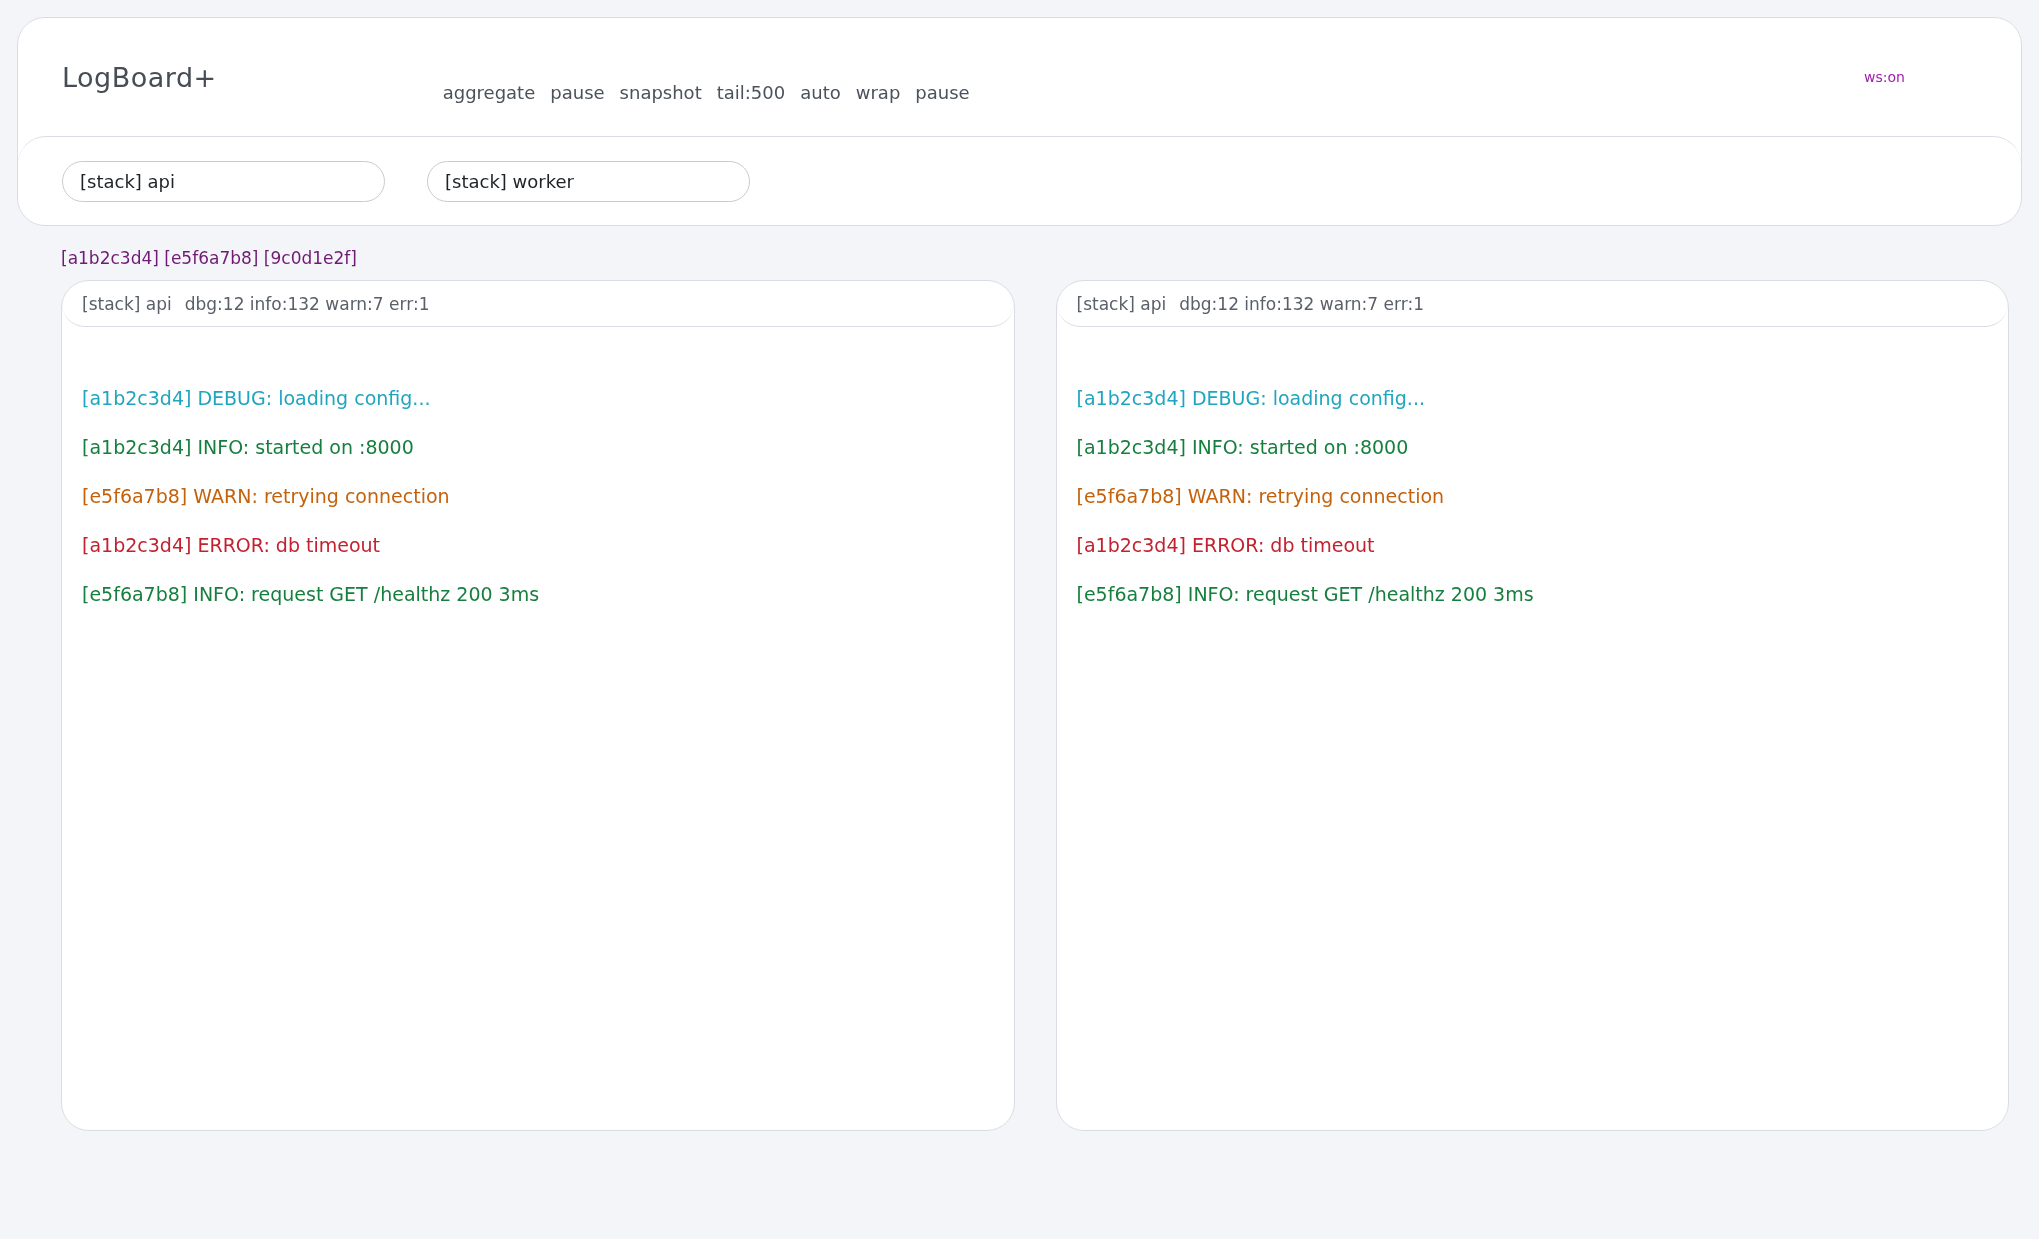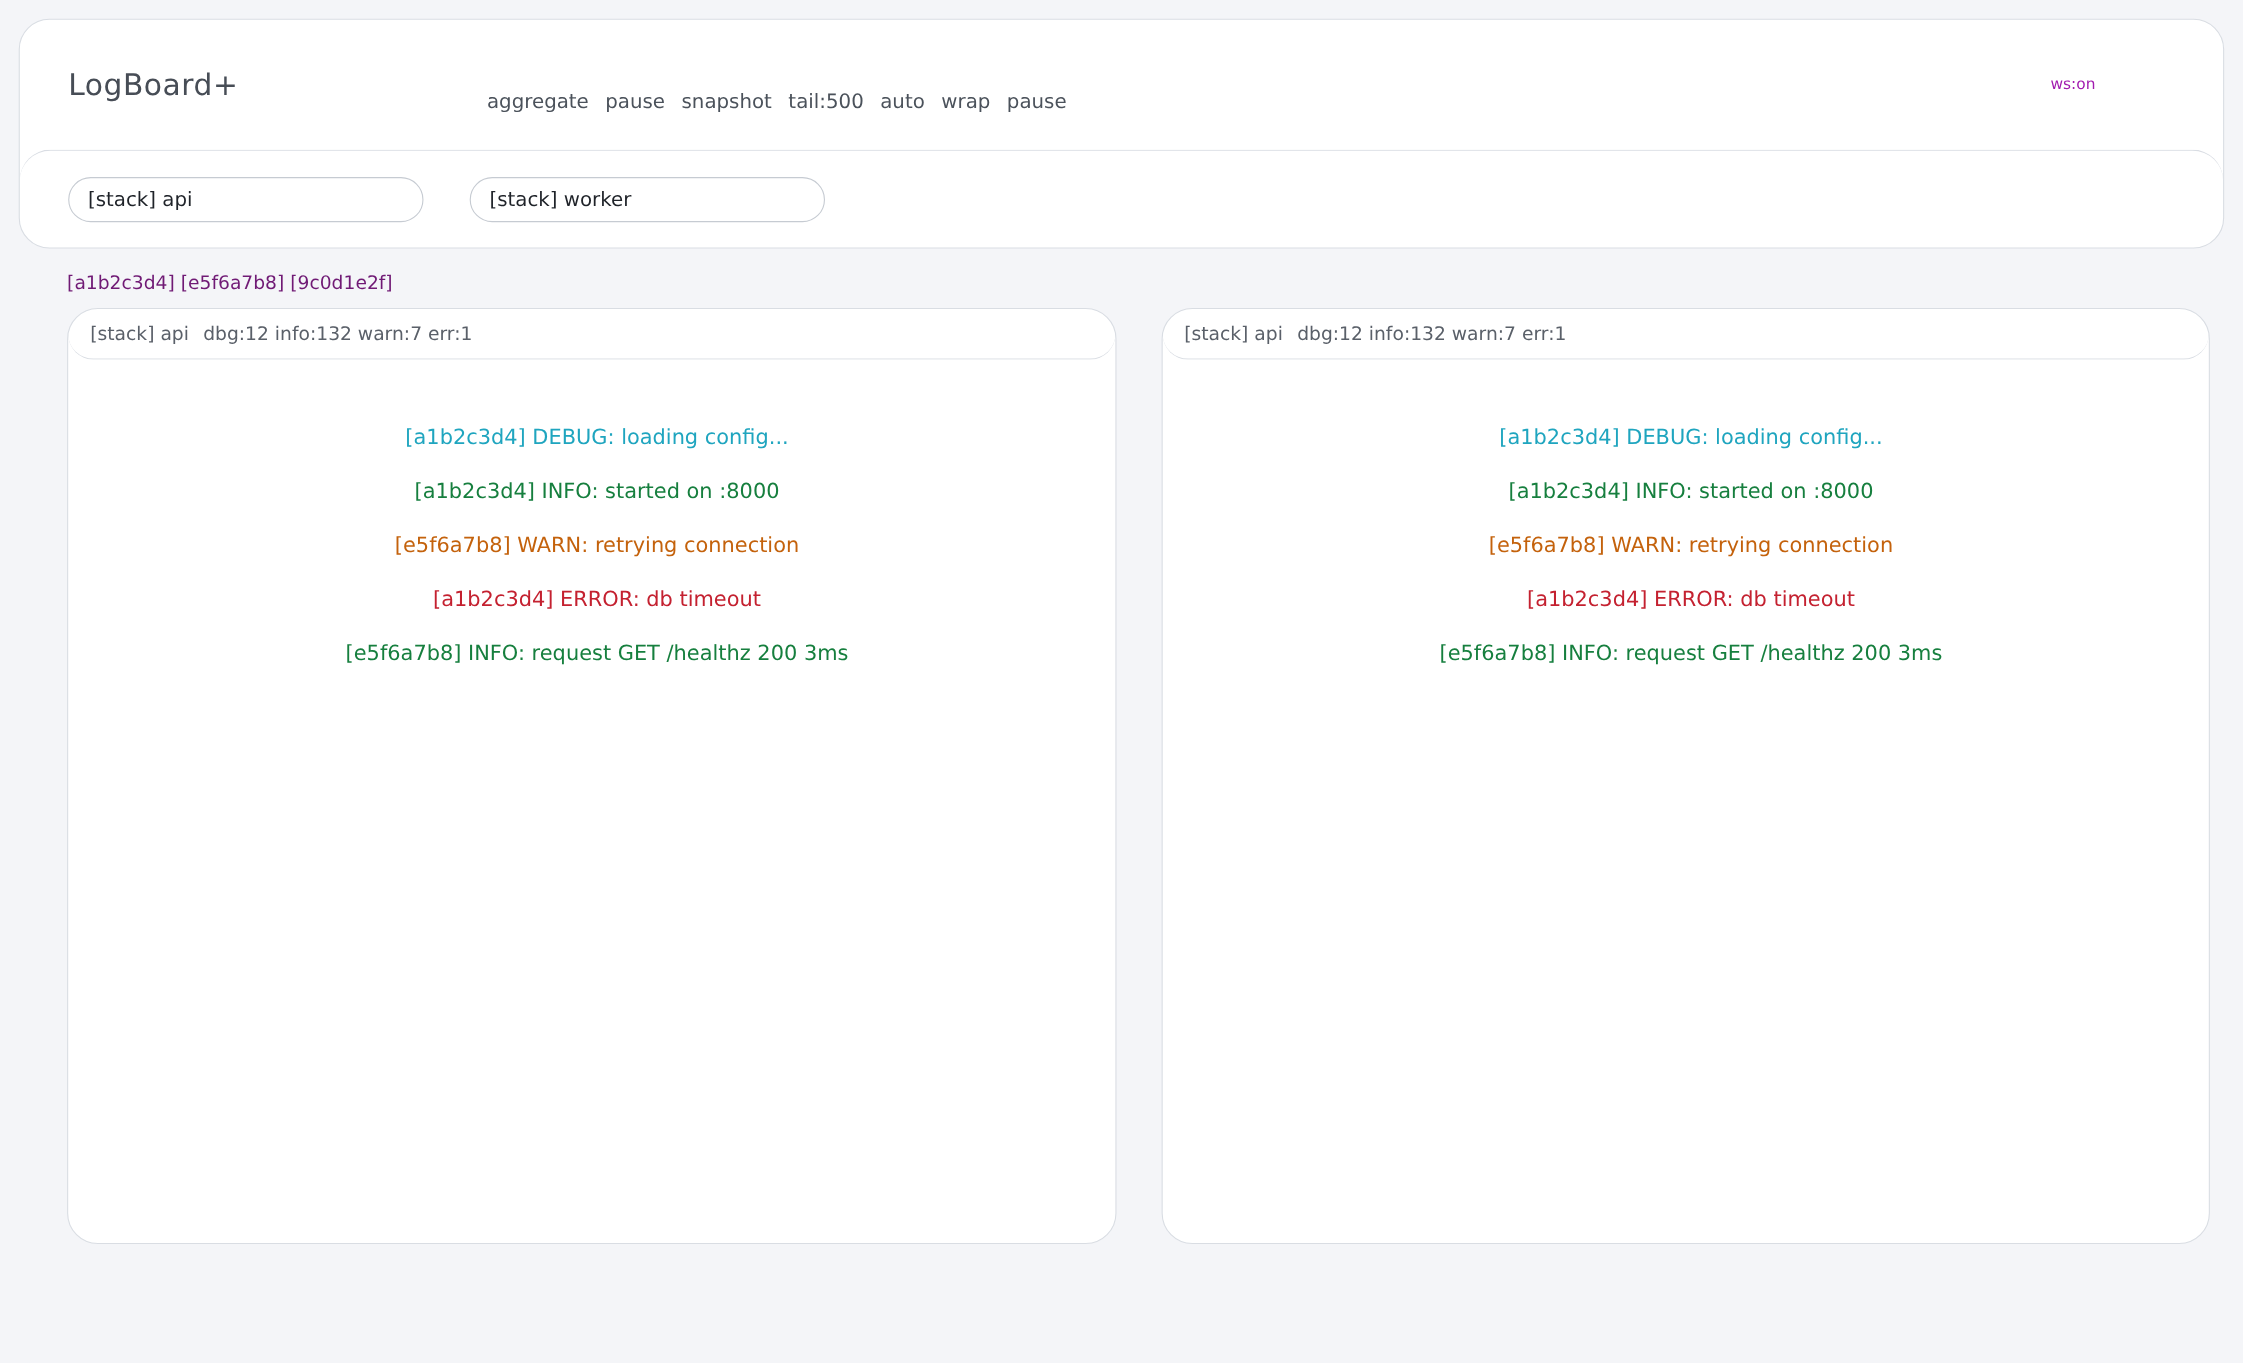--- a/index.html
+++ b/index.html
@@ -108,21 +108,20 @@
   }
   .log-body {
     flex: 1 1 auto;
     overflow: auto;
     padding: 47px 10px 10px 20px;
   }
   .log-line {
     font-size: 19px;
     line-height: 49px;
     white-space: nowrap;
-    text-align: center;
   }
   .log-line[data-level="debug"] { color: var(--level-debug, #1fa5bf); }
   .log-line[data-level="info"]  { color: var(--level-info,  #167f3e); }
   .log-line[data-level="warn"]  { color: var(--level-warn,  #c4620c); }
   .log-line[data-level="error"] { color: var(--level-error, #c42130); }
 </style>
 </head>
 <body>
 
 <div class="topbar">

